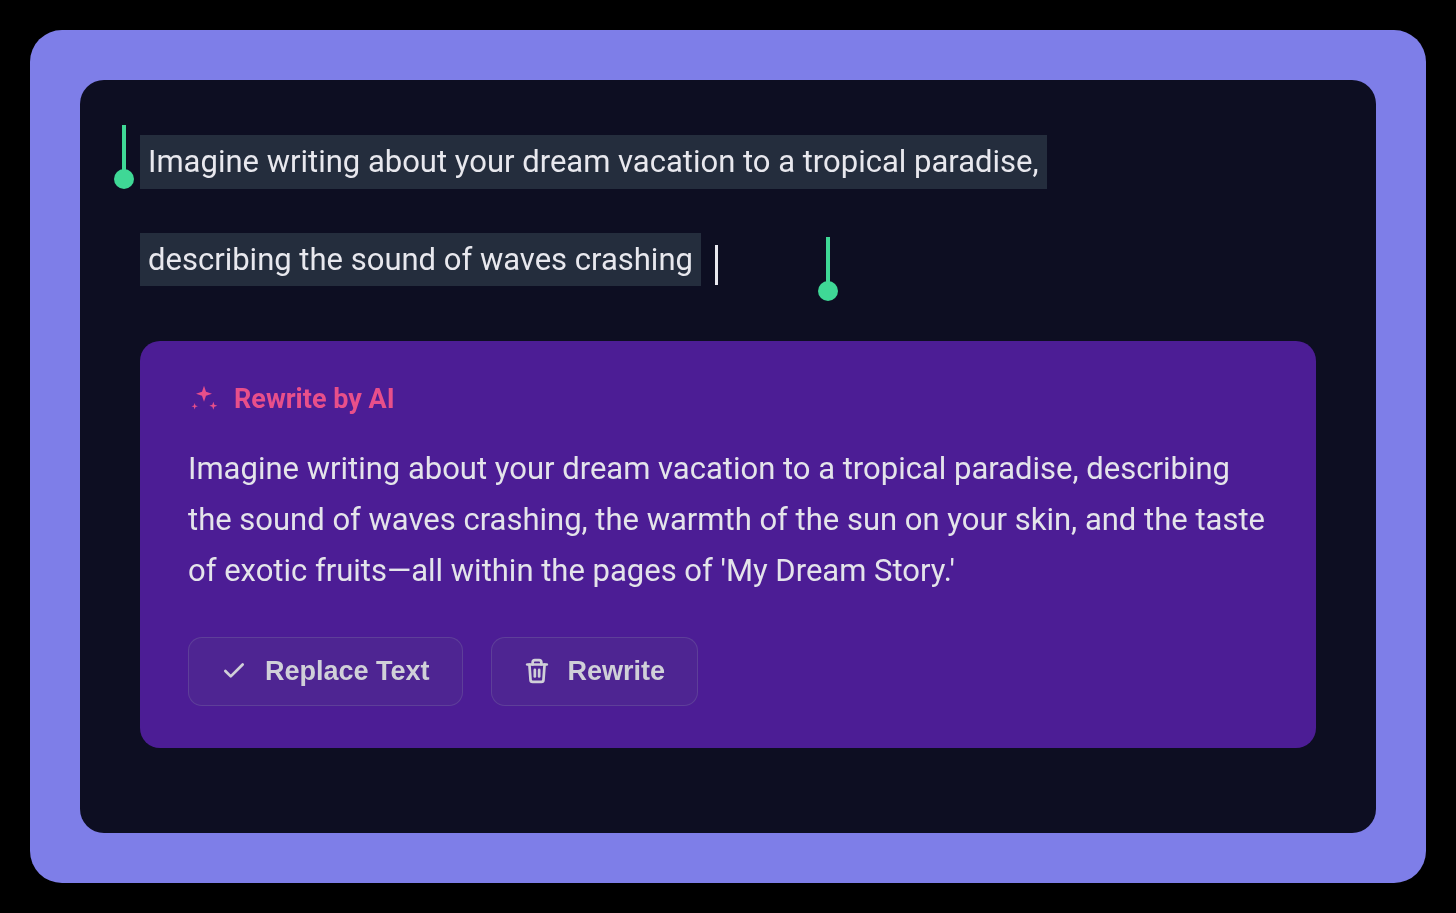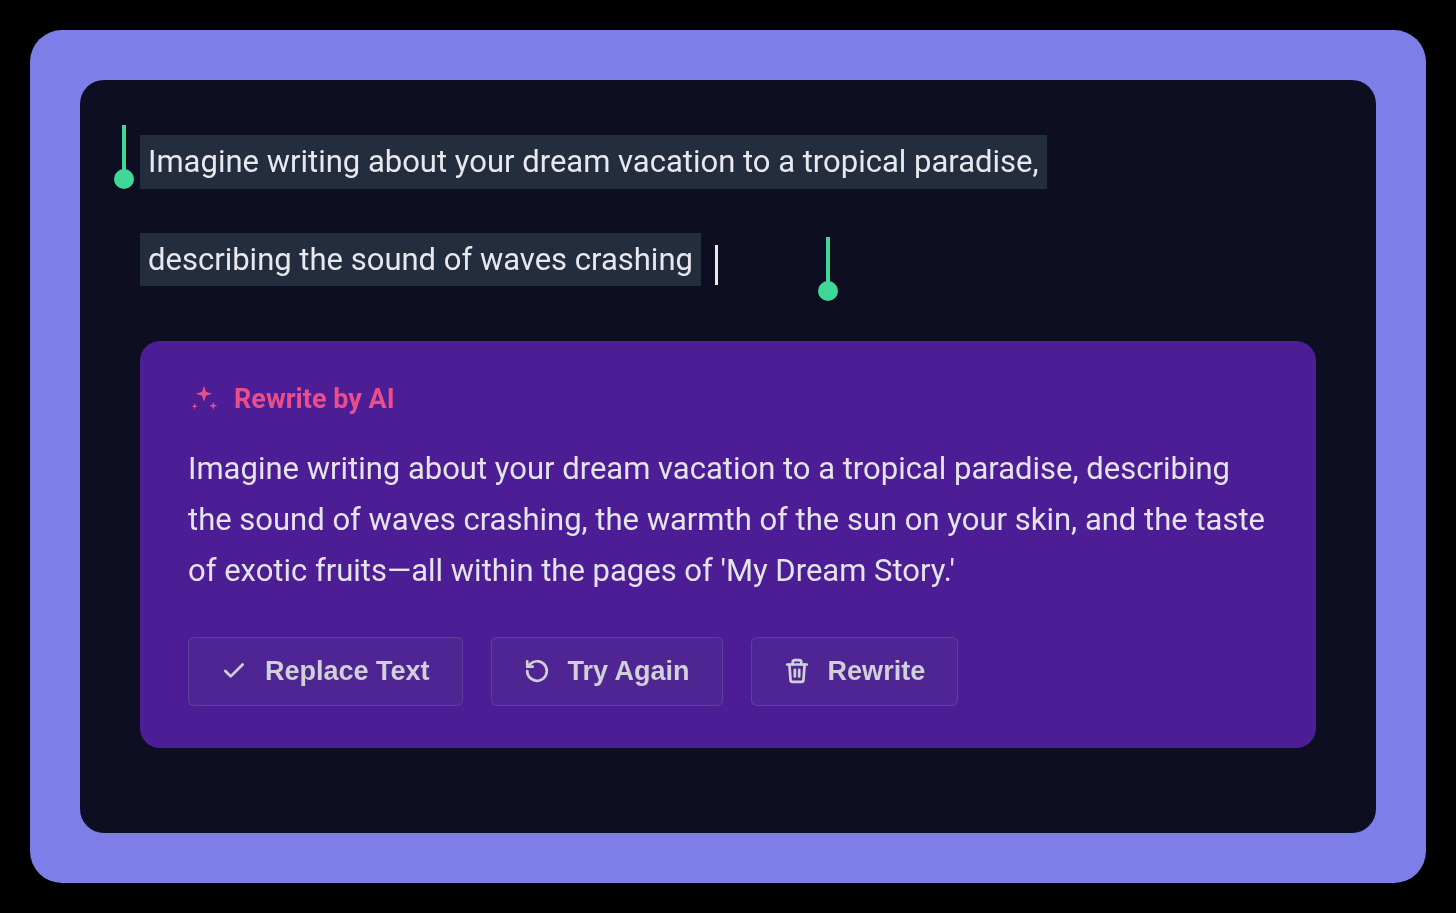--- a/index.html
+++ b/index.html
@@ -122,21 +122,21 @@
     .button-row {
       display: flex;
       gap: 28px;
     }
     .action-btn {
       display: flex;
       align-items: center;
       gap: 18px;
       background: rgba(100, 100, 130, 0.12);
       border: 1px solid rgba(140, 140, 170, 0.25);
-      border-radius: 6px;
+      border-radius: 14px;
       padding: 18px 32px;
       color: #d0d0d8;
       font-size: 27px;
       font-weight: 600;
       cursor: pointer;
     }
     .action-btn svg {
       stroke: #d0d0d8;
     }
     .second-line-container {
@@ -177,27 +177,20 @@
       <div class="ai-body">Imagine writing about your dream vacation to a tropical paradise, describing the sound of waves crashing, the warmth of the sun on your skin, and the taste of exotic fruits—all within the pages of 'My Dream Story.'</div>
       <div class="button-row">
         <button class="action-btn">
           <svg width="26" height="26" viewBox="0 0 24 24" fill="none" stroke-width="2.5" stroke-linecap="round" stroke-linejoin="round">
             <polyline points="4 12 9 17 20 6"></polyline>
           </svg>
           <span>Replace Text</span>
         </button>
         <button class="action-btn">
           <svg width="26" height="26" viewBox="0 0 24 24" fill="none" stroke-width="2.5" stroke-linecap="round" stroke-linejoin="round">
-            <path d="M3 12a9 9 0 1 0 3-6.7L3 8"></path>
-            <polyline points="3 3 3 8 8 8"></polyline>
-          </svg>
-          <span>Try Again</span>
-        </button>
-        <button class="action-btn">
-          <svg width="26" height="26" viewBox="0 0 24 24" fill="none" stroke-width="2.5" stroke-linecap="round" stroke-linejoin="round">
             <polyline points="3 6 5 6 21 6"></polyline>
             <path d="M19 6l-1 14a2 2 0 0 1-2 2H8a2 2 0 0 1-2-2L5 6"></path>
             <path d="M8 6V4a2 2 0 0 1 2-2h4a2 2 0 0 1 2 2v2"></path>
             <line x1="10" y1="11" x2="10" y2="17"></line>
             <line x1="14" y1="11" x2="14" y2="17"></line>
           </svg>
           <span>Rewrite</span>
         </button>
       </div>
     </div>

